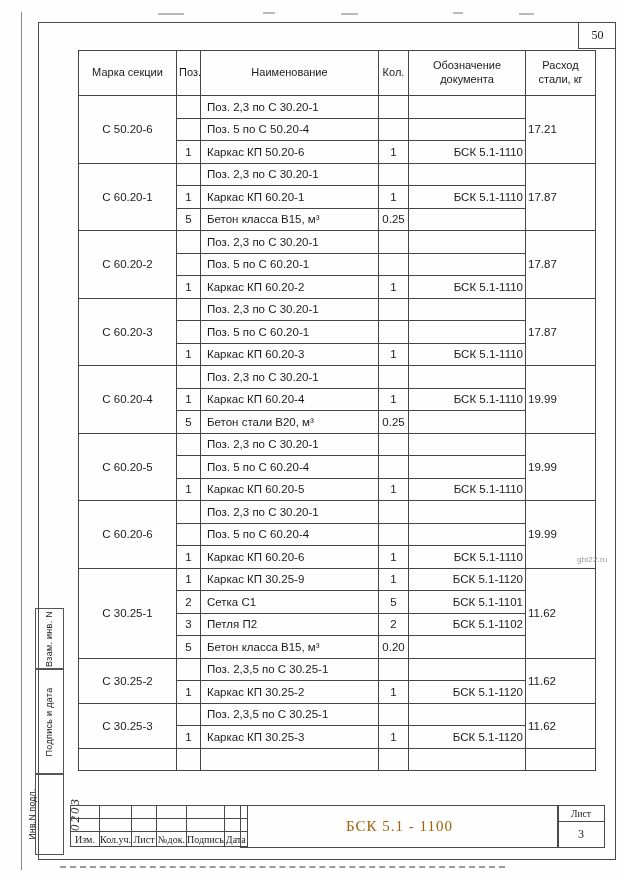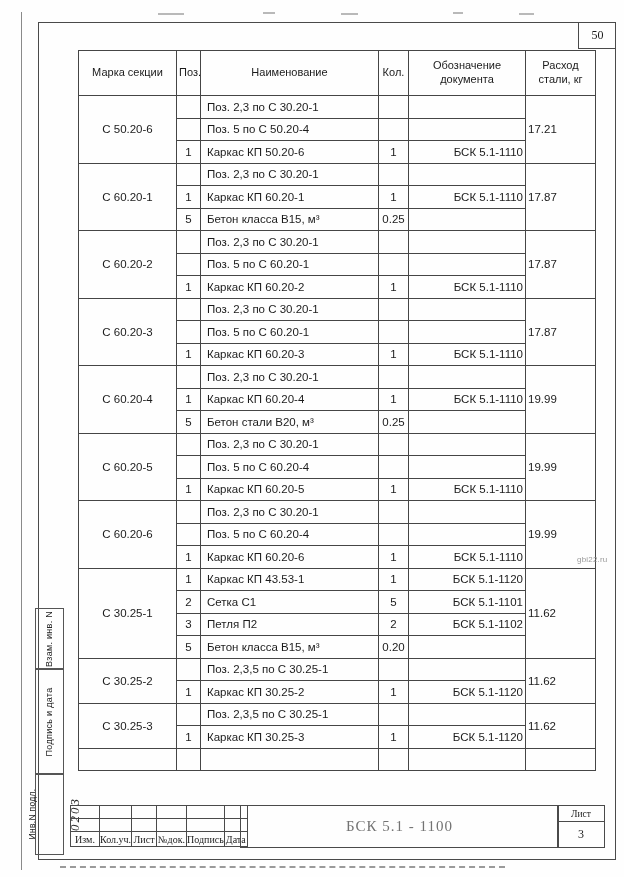--- a/index.html
+++ b/index.html
@@ -62,21 +62,21 @@
   .stamp-table {
     position:absolute; left:70px; top:805px; border-collapse:collapse; table-layout:fixed;
     font-family:"Liberation Serif", serif; font-size:10px;
   }
   .stamp-table td { border:1px solid #4a4a4a; padding:0; text-align:center; overflow:hidden; }
   .stamp-table .r-empty { height:13px; }
   .stamp-table .r-labels { height:15px; }
   .title-box {
     position:absolute; left:240px; top:805px; width:317px; height:41px;
     border:1px solid #4a4a4a; display:flex; align-items:center; justify-content:center;
-    font-family:"Liberation Serif", serif; font-size:15px; letter-spacing:1px; color:#737373;
+    font-family:"Liberation Serif", serif; font-size:15px; letter-spacing:1px; color:#a16207;
   }
   .sheet-box {
     position:absolute; left:557px; top:805px; width:46px; height:41px;
     border:1px solid #4a4a4a; display:flex; flex-direction:column;
     font-family:"Liberation Serif", serif;
   }
   .sheet-box .sheet-label {
     height:15px; border-bottom:1px solid #4a4a4a; display:flex; align-items:center; justify-content:center;
     font-size:9.5px;
   }
@@ -261,21 +261,21 @@
         </tr>
         <tr>
           <td class="c-pos">1</td>
           <td class="c-name">Каркас КП 60.20-6</td>
           <td class="c-qty">1</td>
           <td class="c-doc">БСК 5.1-1110</td>
         </tr>
         <tr>
           <td class="c-mark" rowspan="4">С 30.25-1</td>
           <td class="c-pos">1</td>
-          <td class="c-name">Каркас КП 43.53-1</td>
+          <td class="c-name">Каркас КП 30.25-9</td>
           <td class="c-qty">1</td>
           <td class="c-doc">БСК 5.1-1120</td>
           <td class="c-steel" rowspan="4">11.62</td>
         </tr>
         <tr>
           <td class="c-pos">2</td>
           <td class="c-name">Сетка С1</td>
           <td class="c-qty">5</td>
           <td class="c-doc">БСК 5.1-1101</td>
         </tr>

